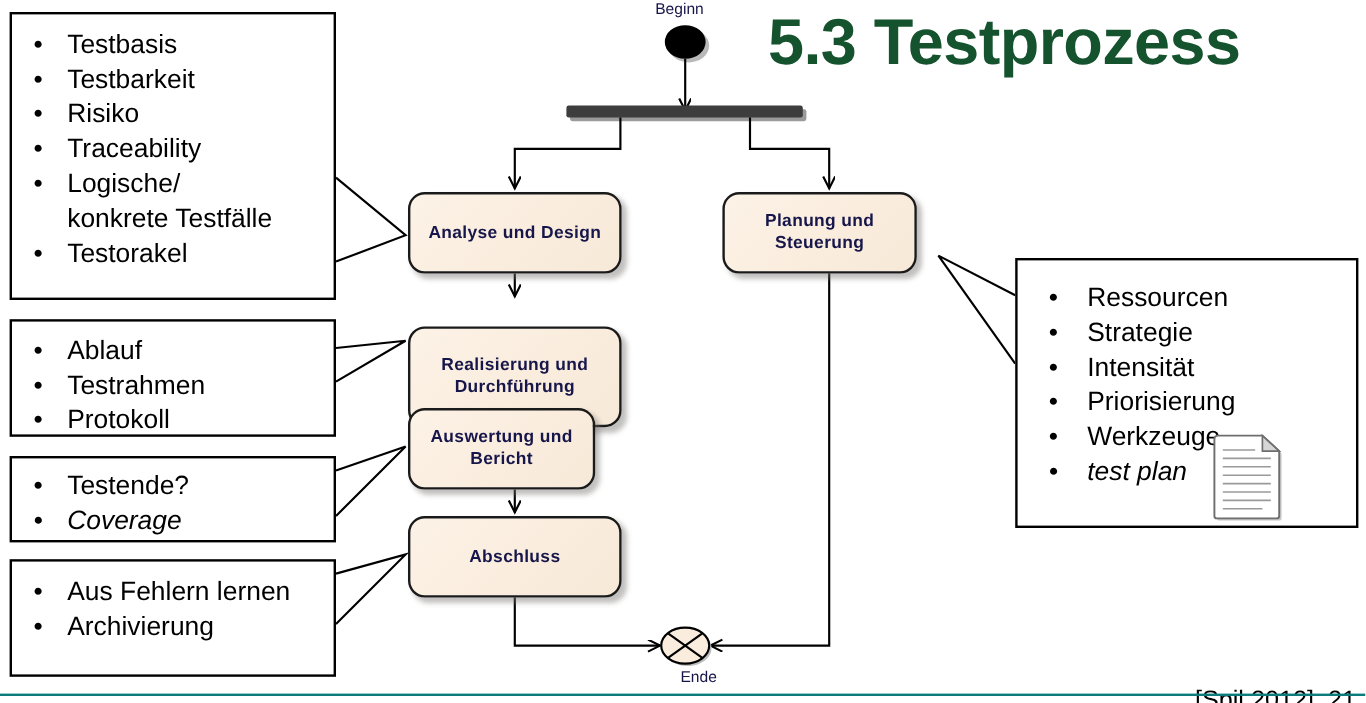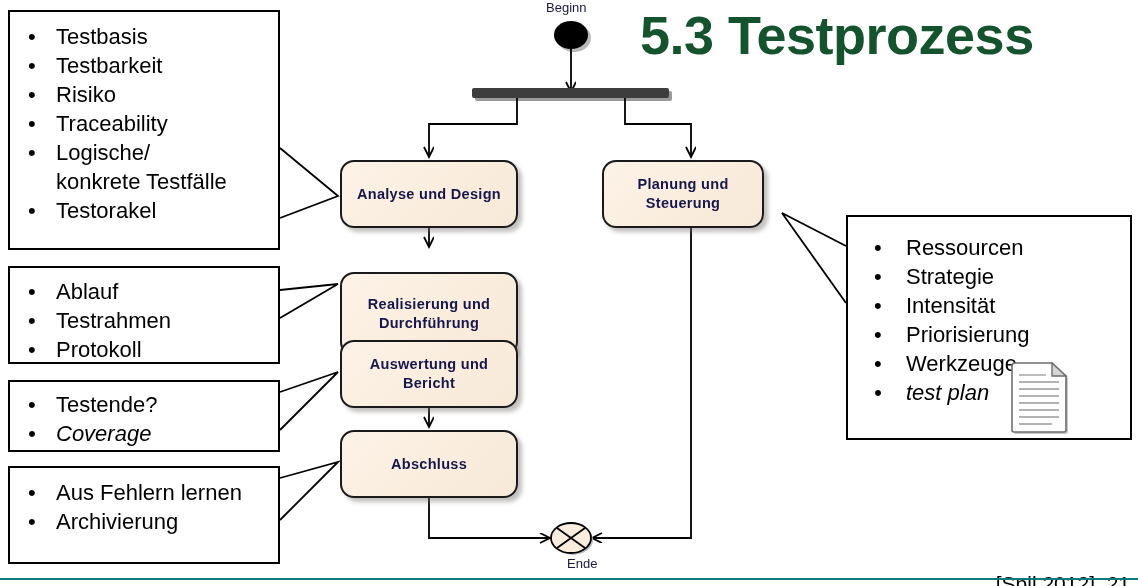--- a/index.html
+++ b/index.html
@@ -117,21 +117,21 @@
   }
   .activity .label {
     font-size: 14.5px;
     font-weight: bold;
     color: #16164a;
     line-height: 19px;
     letter-spacing: 0.3px;
   }
   #act-analyse      { left: 340px; top: 160px; width: 178px; height: 68px; text-align: center; }
   #act-realisierung { left: 340px; top: 236px; width: 178px; height: 84px; margin-top: 36px; }
-  #act-auswertung   { left: 340px; top: 340px; width: 178px; height: 68px; }
+  #act-auswertung   { left: 340px; top: 340px; width: 156px; height: 68px; }
   #act-abschluss    { left: 340px; top: 430px; width: 178px; height: 68px; }
   #act-planung      { left: 602px; top: 160px; width: 162px; height: 68px; }
 
   
   .start-label {
     position: absolute;
     left: 546px;
     top: 0px;
     font-size: 13px;
     color: #16164a;

